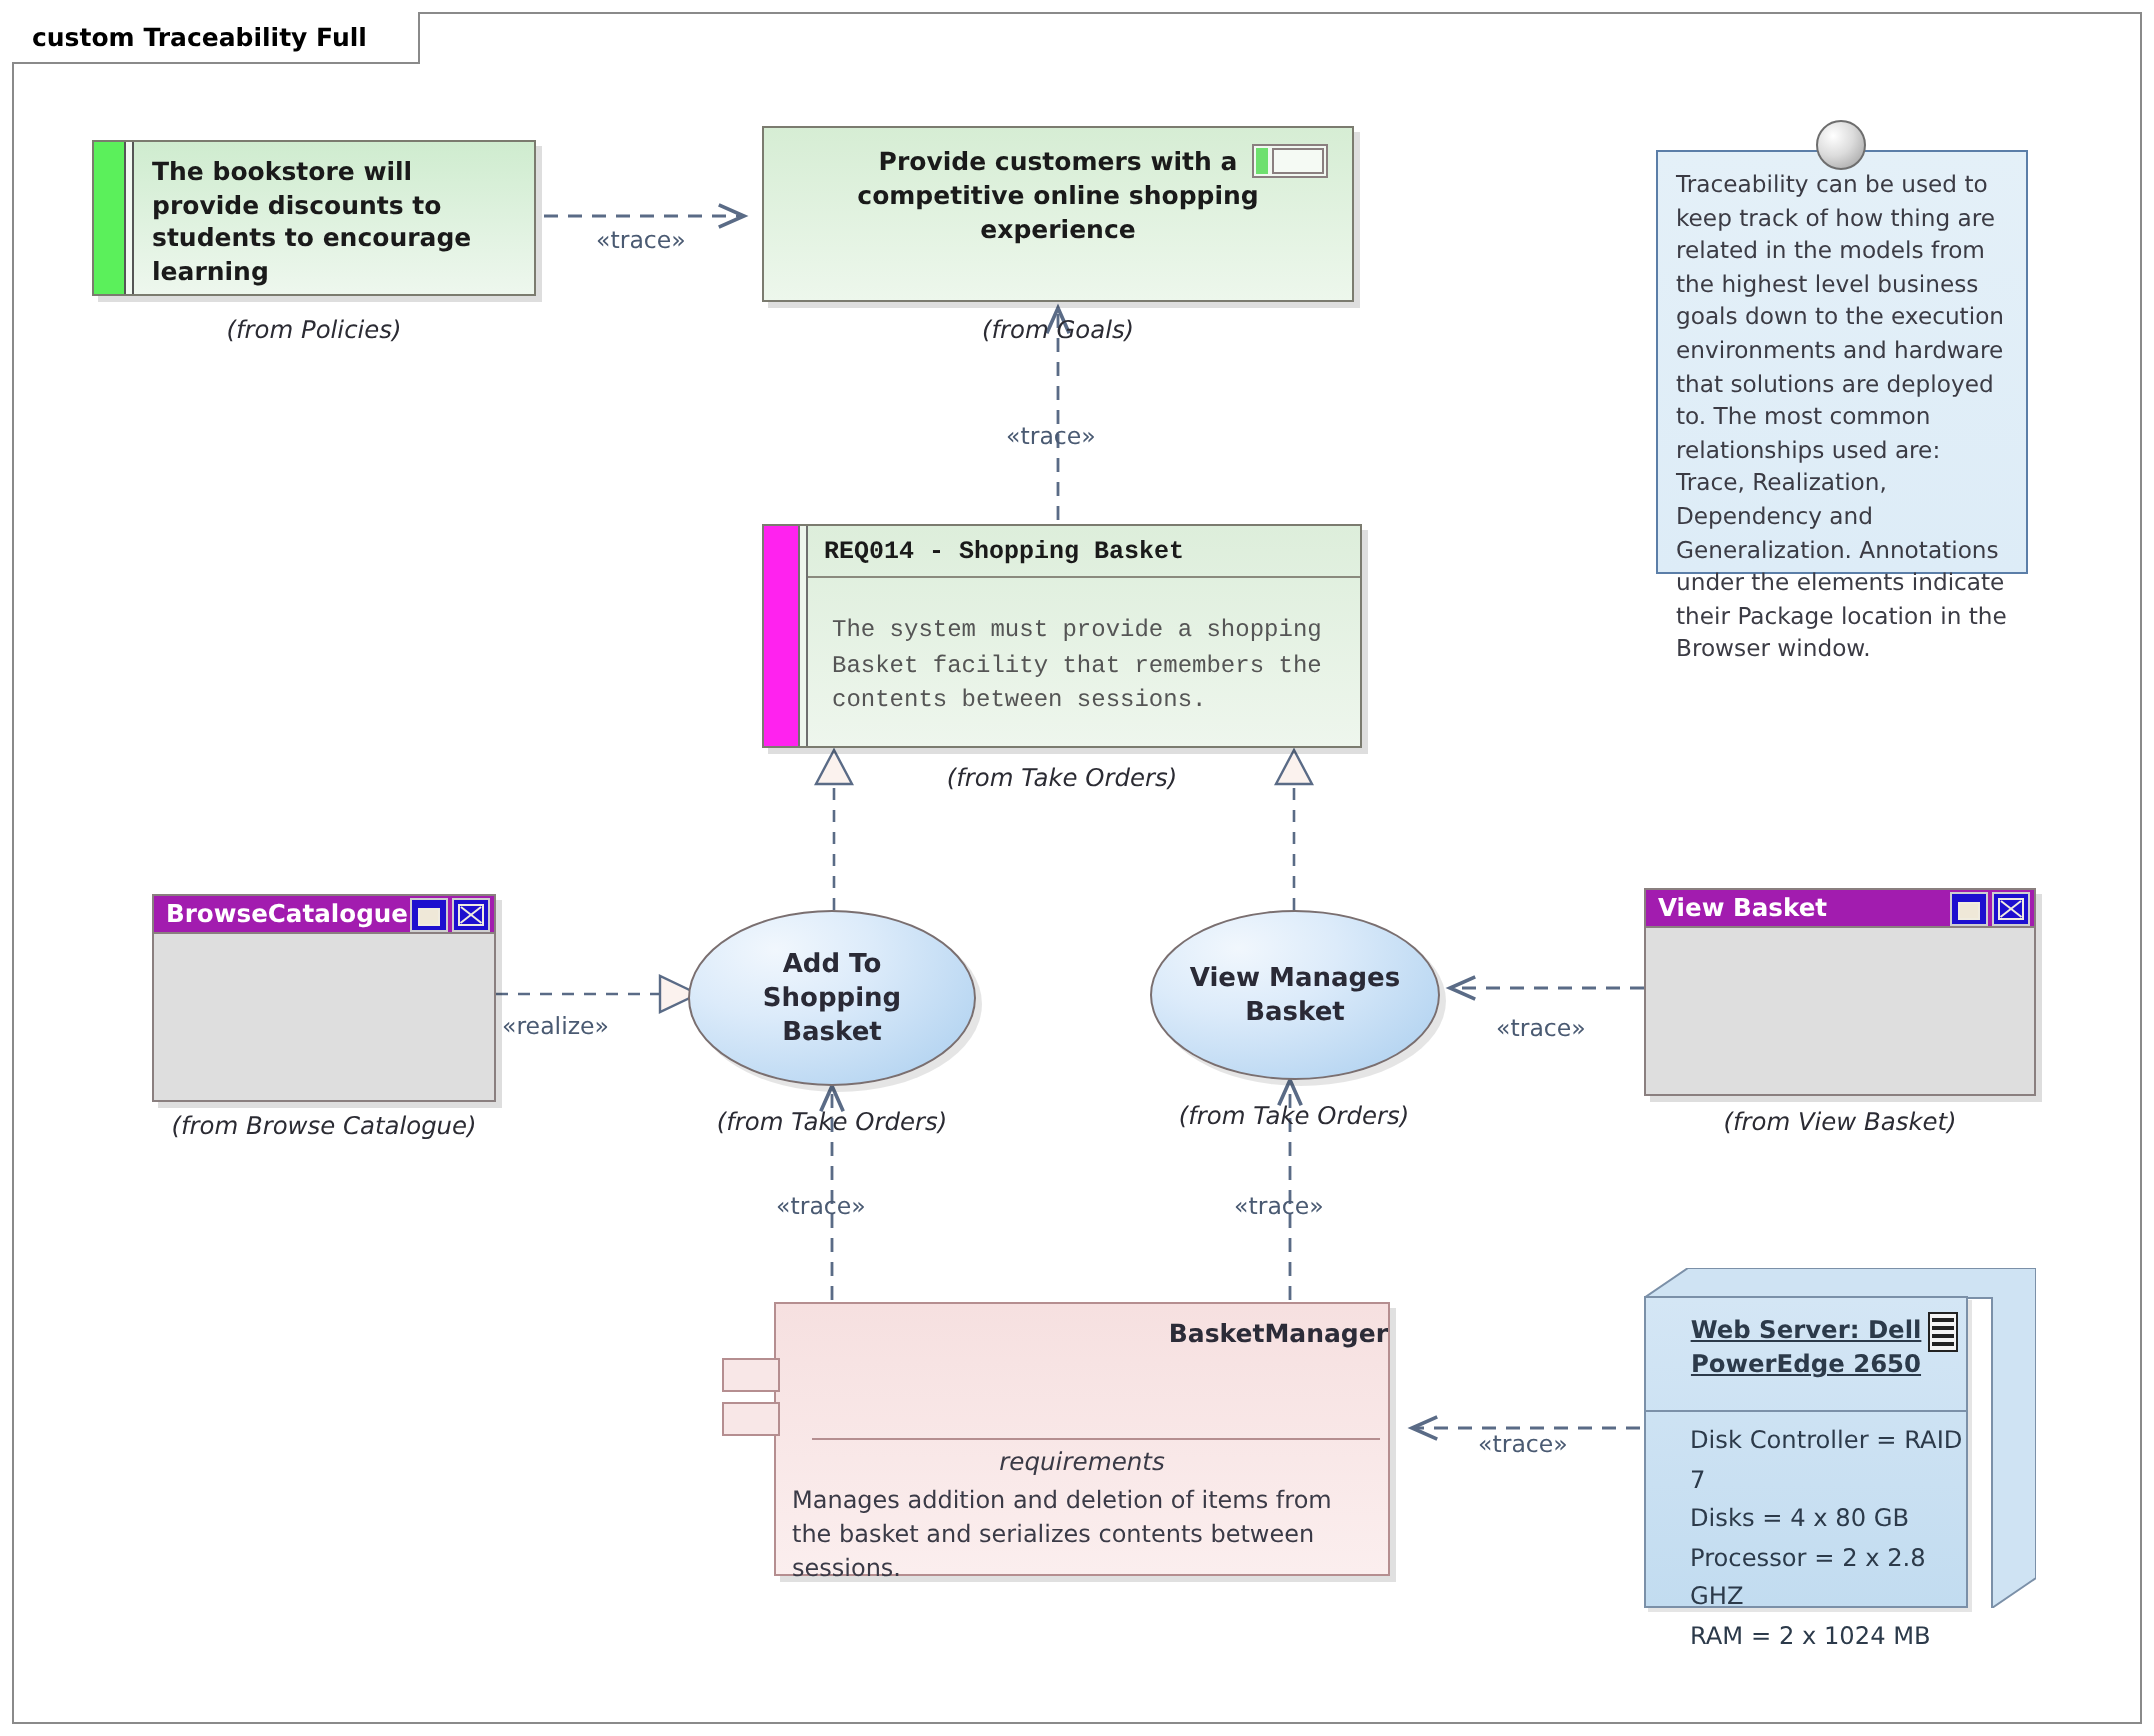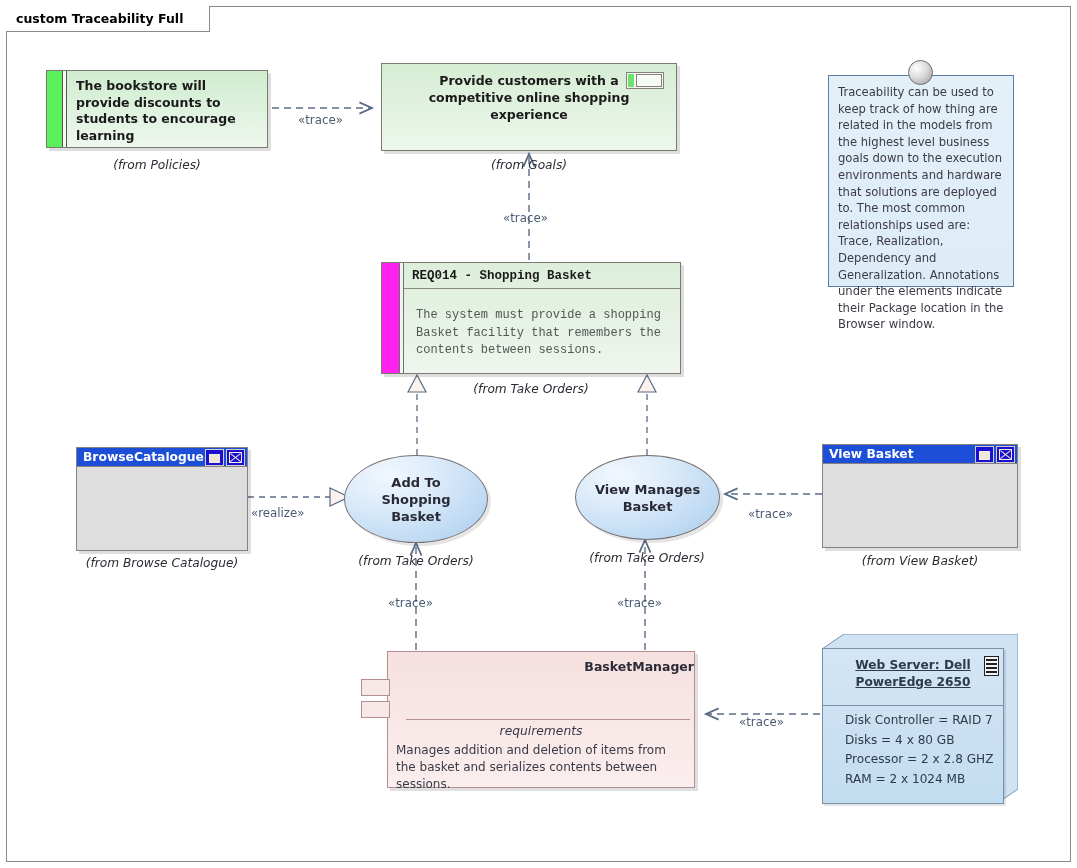--- a/index.html
+++ b/index.html
@@ -151,21 +151,21 @@
 
   
   .screen {
     position: absolute;
     border: 1px solid #8a7f7f;
     background: #dedede;
     box-shadow: 3px 3px 0 rgba(0,0,0,0.13);
   }
   .screen-bar {
     height: 19px;
-    background: #1d4ed8;
+    background: #a21caf;
     display: flex; align-items: center;
     border-bottom: 1px solid #8a7f7f;
   }
   .screen-title {
     flex: 1;
     color: #fff; font-weight: bold; font-size: 12.3px;
     padding-left: 6px; white-space: nowrap;
   }
   .win-btn {
     width: 19px; height: 17px;
@@ -232,21 +232,21 @@
     position:absolute; left:-27px;
     width: 29px; height: 17px;
     background: #f8e7e7; border: 1px solid #b58e90;
   }
   .comp-tab.t1 { top: 27px; }
   .comp-tab.t2 { top: 49px; }
 
   
   .servernode { position:absolute; left:822px; top:634px; width:196px; height:170px; }
   .node-front {
-    position:absolute; left:0; top:14px; width:182px; height:156px;
+    position:absolute; left:0; top:14px; width:162px; height:156px;
     border:1px solid #7b90a8;
     background: linear-gradient(to bottom, #d4e6f5, #c2dcf0);
     box-shadow: 2px 2px 0 rgba(0,0,0,0.10);
   }
   .node-3d {
     position:absolute; left:0; top:0; width:196px; height:170px;
   }
   .node-title {
     text-align:center; font-size:12.2px; font-weight:bold; color:#2c3a4a;
     padding: 8px 10px 0 10px; line-height:17px;

